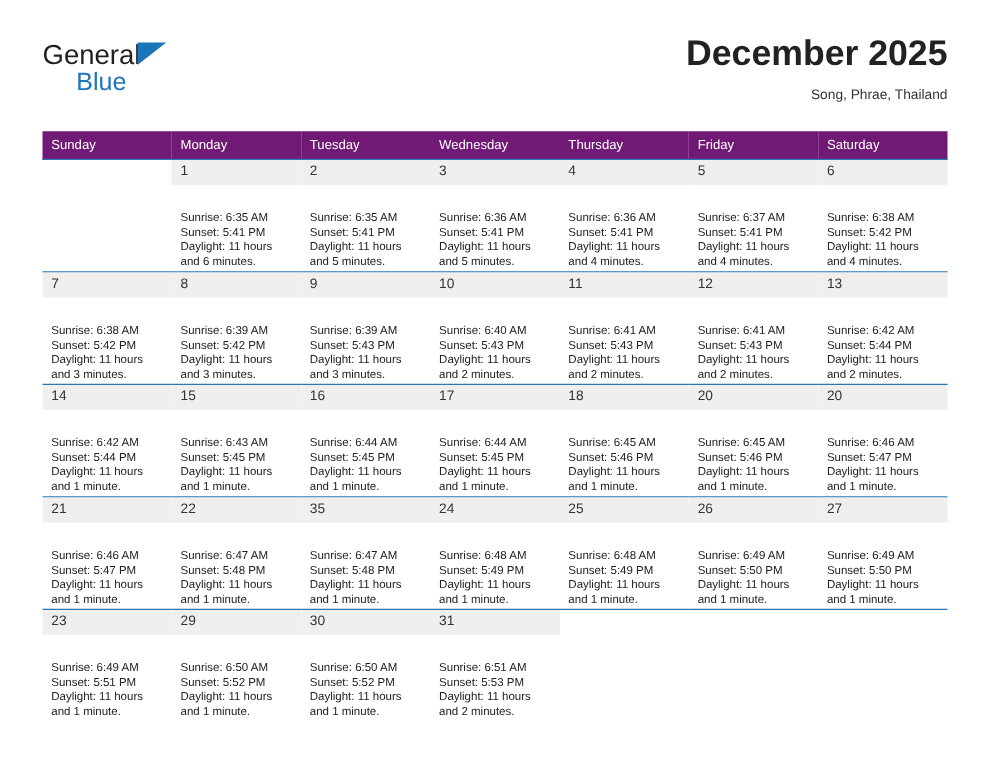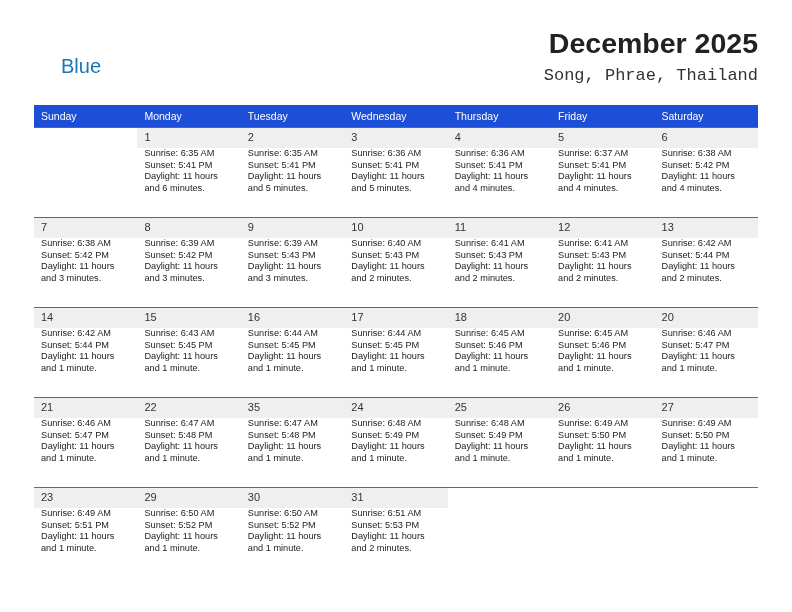--- a/index.html
+++ b/index.html
@@ -75,39 +75,38 @@
   }
   .cal-title {
     font-size: 28.5px;
     line-height: 34px;
     font-weight: bold;
     color: #222222;
     margin: 0;
     white-space: nowrap;
   }
   .cal-subtitle {
-    font-size: 17px;
+    font-size: 11px;
     line-height: 20px;
     color: #333333;
     margin: 6px 0 0 0;
     white-space: nowrap;
-    font-family: Liberation Mono, monospace;
   }
 
   
   .calendar {
     position: absolute;
     left: 34px;
     top: 105px;
     width: 724px;
     border-collapse: collapse;
     table-layout: fixed;
   }
   .calendar th {
-    background: #1d4ed8;
+    background: #701a75;
     color: #ffffff;
     font-size: 10.5px;
     font-weight: normal;
     text-align: left;
     padding: 5px 0 5px 7px;
     height: 11px;
     border: none;
   }
   .calendar td {
     vertical-align: top;
@@ -130,40 +129,44 @@
     line-height: 13px;
     color: #333333;
     padding: 3px 0 4px 7px;
     height: 13px;
     box-sizing: content-box;
   }
   .daynum.empty {
     color: transparent;
   }
   .dayinfo {
-    padding: 0 6px 0 7px;
+    padding: 21px 6px 0 7px;
     font-size: 9.2px;
     line-height: 11.6px;
     color: #222222;
   }
   .dayinfo div {
     white-space: nowrap;
   }
   .blank .daynum {
     background: #ffffff;
   }
 </style>
 </head>
 <body>
 
 <div class="page">
 
   <div class="header">
 
     <div class="brand">
+      <div class="brand-row1">
+        <span class="brand-general">General</span>
+        <span class="brand-triangle"></span>
+      </div>
       <div class="brand-row2">Blue</div>
     </div>
 
     <div class="title-block">
       <h1 class="cal-title">December 2025</h1>
       <div class="cal-subtitle">Song, Phrae, Thailand</div>
     </div>
 
   </div>
 

